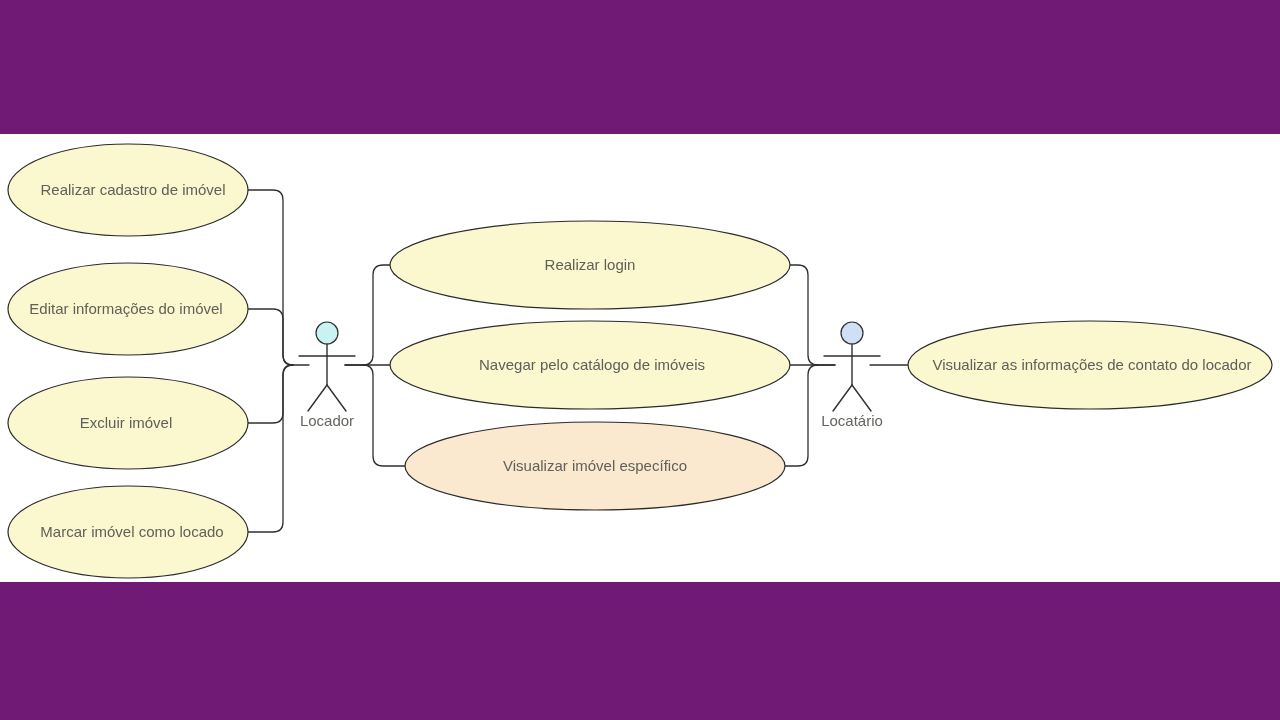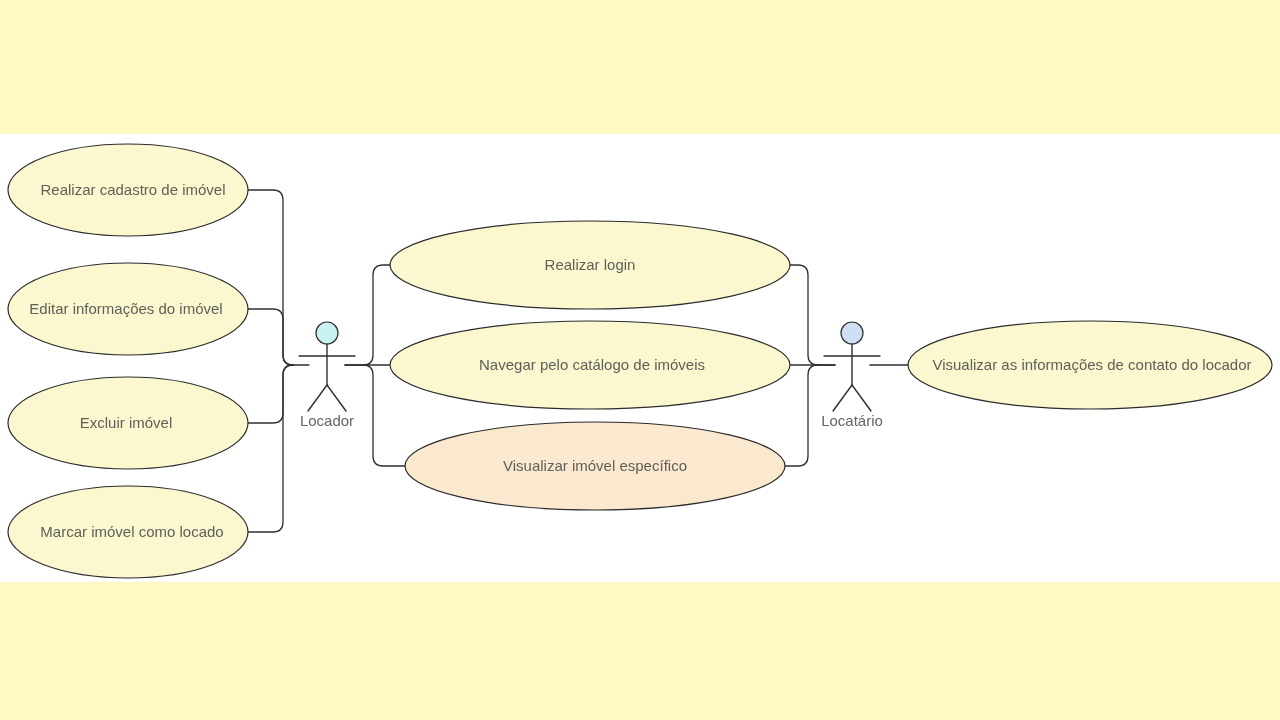--- a/index.html
+++ b/index.html
@@ -8,21 +8,21 @@
     padding: 0;
     background: #000000;
     width: 1280px;
     height: 720px;
     overflow: hidden;
   }
   #screen {
     position: relative;
     width: 1280px;
     height: 720px;
-    background: #fef9c3;
+    background: #701a75;
   }
   #canvas {
     position: absolute;
     left: 0;
     top: 134px;
     width: 1280px;
     height: 448px;
     background: #ffffff;
     overflow: hidden;
   }

